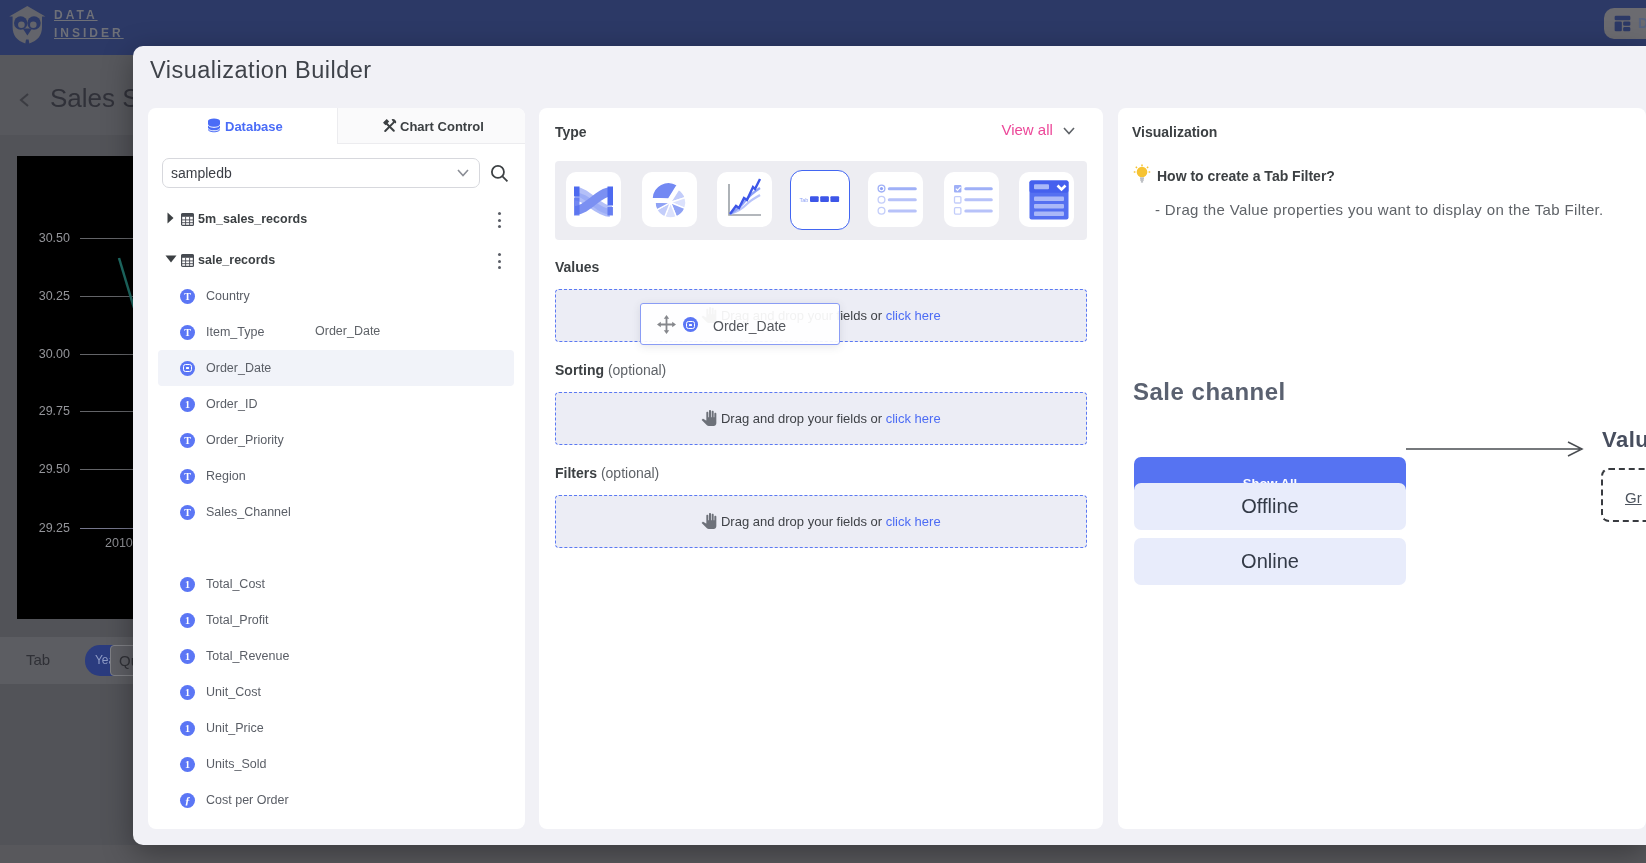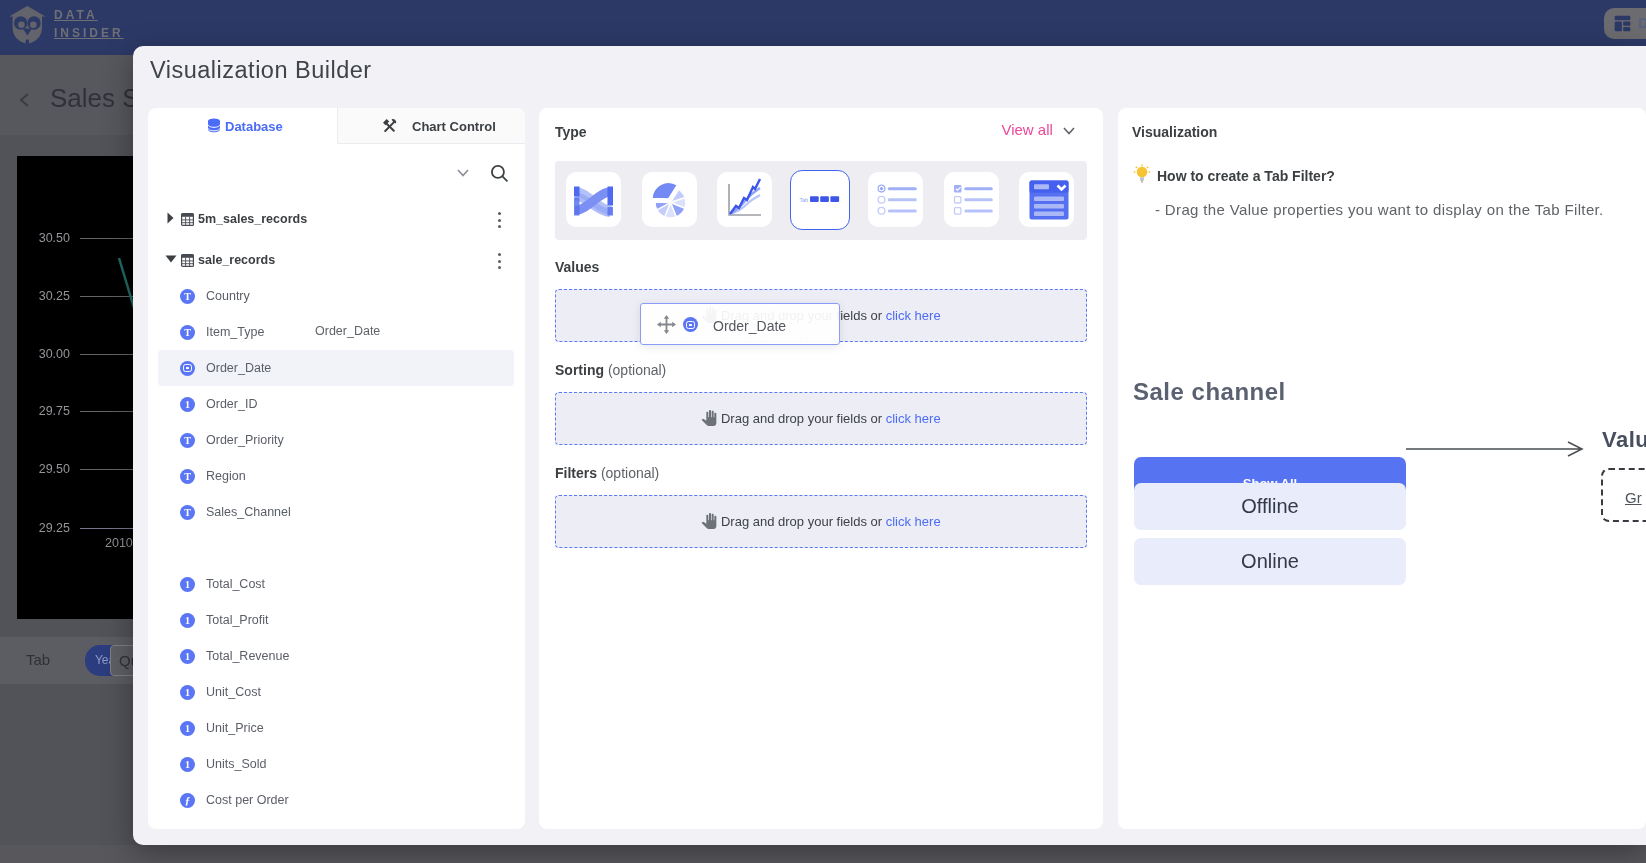--- a/index.html
+++ b/index.html
@@ -147,22 +147,23 @@
       <path d="M1 3 v8.5 c0 1.5 2.7 2.7 6 2.7 s6 -1.2 6 -2.7 V3" fill="#4a6cf7"></path>
       <path d="M1 6.6 c0 1.5 2.7 2.7 6 2.7 s6 -1.2 6 -2.7 M1 10.1 c0 1.5 2.7 2.7 6 2.7 s6 -1.2 6 -2.7" stroke="#fff" stroke-width="1" fill="none"></path>
     </svg>
     <div class="tabtxt abs" style="left:77px;top:11px;color:#4a6cf7">Database</div>
     <svg class="abs" style="left:234px;top:10px" width="15" height="15" viewBox="0 0 15 15">
       <path d="M3.2 13 L11.8 4.4" stroke="#3c4043" stroke-width="2" stroke-linecap="round"></path>
       <path d="M9.6 1.2 a3.4 3.4 0 0 1 4.4 4.4 L11.6 4.2 L10.8 3.4 Z" fill="#3c4043"></path>
       <path d="M3.2 4.2 L11.8 12.8" stroke="#3c4043" stroke-width="2" stroke-linecap="round"></path>
       <path d="M1 4.7 L4.7 1 L7.2 3.5 L3.5 7.2 Z" fill="#3c4043"></path>
     </svg>
-    <div class="tabtxt abs" style="left:264px;top:11px;color:#3c4043">Chart Control</div>
-
+    <div class="tabtxt abs" style="left:252px;top:11px;color:#3c4043">Chart Control</div>
+
+    <div id="searchbox" class="abs">sampledb</div>
     <svg id="chev" class="abs" width="12" height="8" viewBox="0 0 12 8">
         <path d="M1 1 L6 6.5 L11 1" stroke="#8b8e96" stroke-width="1.6" fill="none"></path>
       </svg>
     <svg class="abs" style="left:342px;top:56px" width="19" height="19" viewBox="0 0 18 18">
       <circle cx="7.5" cy="7.5" r="5.7" stroke="#3c4043" stroke-width="1.7" fill="none"></circle>
       <path d="M11.8 11.8 L16.5 16.5" stroke="#3c4043" stroke-width="1.7"></path>
     </svg>
 
     <div class="trow" style="top:104px">
       <svg class="abs" style="left:19px;top:0px" width="7" height="12" viewBox="0 0 7 12">

